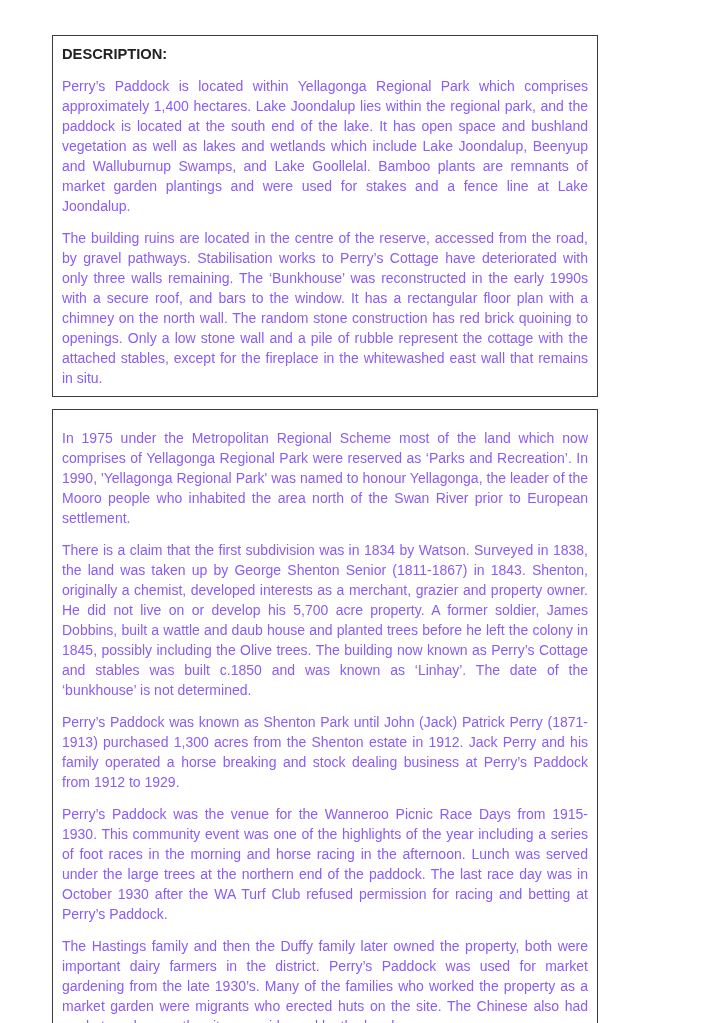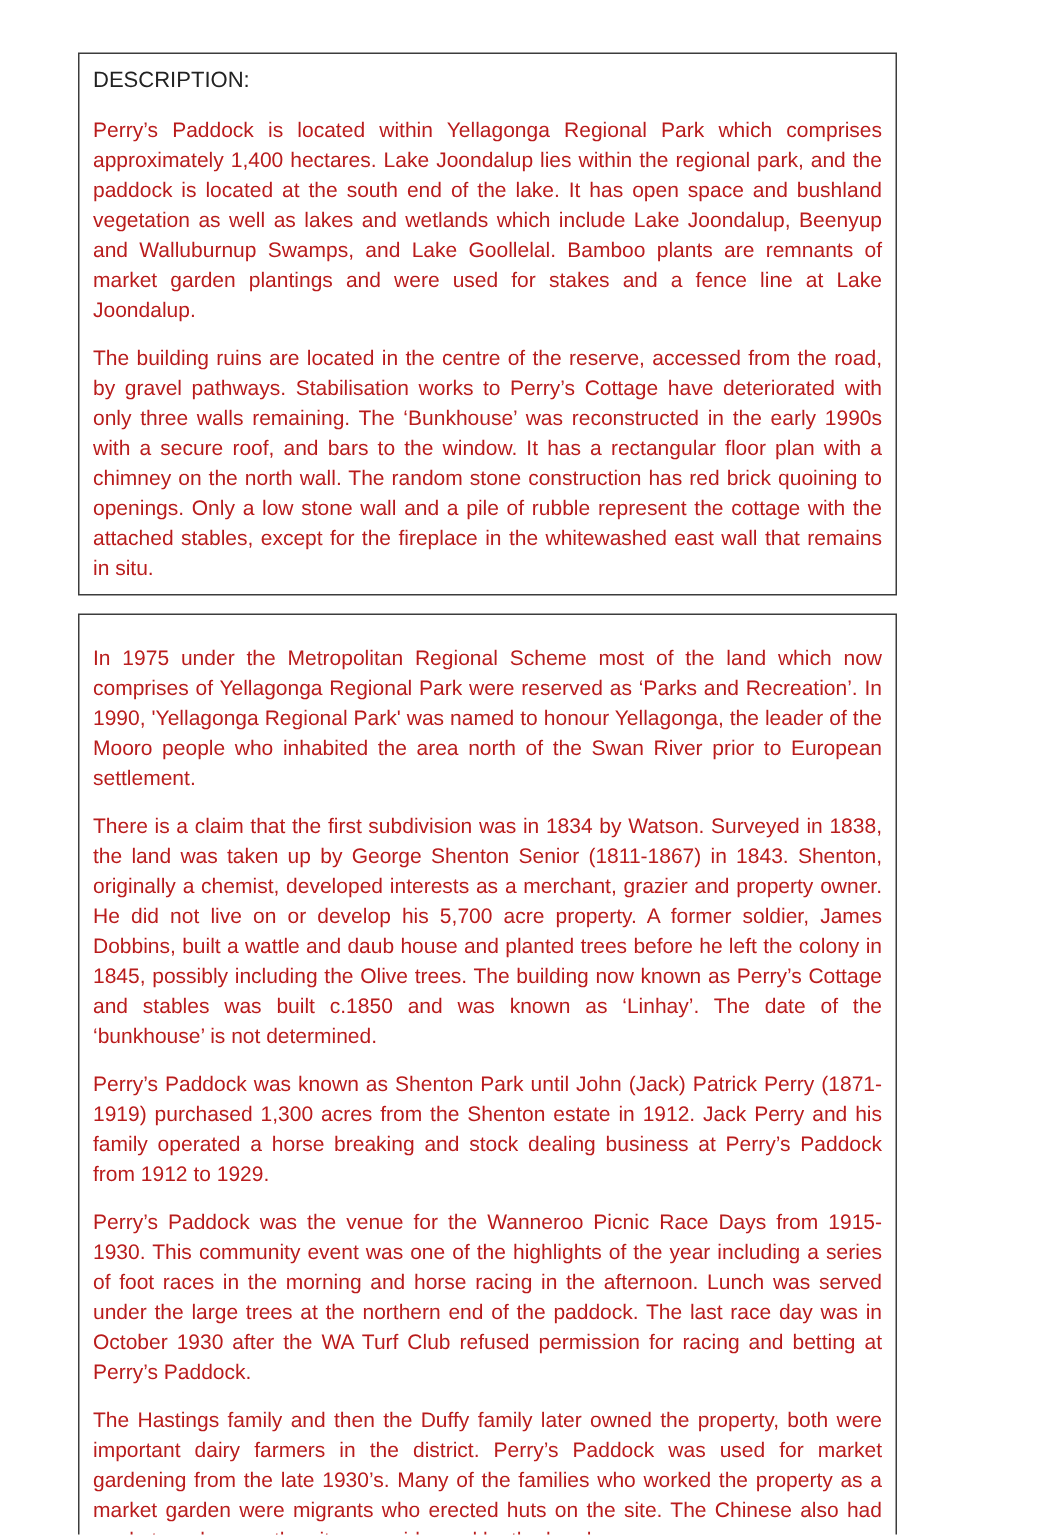--- a/index.html
+++ b/index.html
@@ -30,31 +30,31 @@
   }
   .text-box.description {
     min-height: 285px;
   }
   .text-box.historical {
     min-height: 630px;
     margin-top: 12px;
   }
   .box-heading {
     font-size: 14.7px;
-    font-weight: normal;
+    font-weight: bold;
     margin: 2px 0 4px 0;
     line-height: 20px;
     color: #222222;
   }
   .box-paragraphs p {
     font-size: 14px;
     line-height: 20px;
     text-align: justify;
     margin: 12px 0 5px 0;
-    color: #b91c1c;
+    color: #8b5cf6;
   }
   .box-paragraphs p:last-child {
     margin-bottom: 0;
   }
 </style>
 </head>
 <body>
 
 <div class="page-content">
 
@@ -63,20 +63,20 @@
     <div class="box-paragraphs">
         <p>Perry’s Paddock is located within Yellagonga Regional Park which comprises approximately 1,400 hectares. Lake Joondalup lies within the regional park, and the paddock is located at the south end of the lake. It has open space and bushland vegetation as well as lakes and wetlands which include Lake Joondalup, Beenyup and Walluburnup Swamps, and Lake Goollelal. Bamboo plants are remnants of market garden plantings and were used for stakes and a fence line at Lake Joondalup.</p>
         <p>The building ruins are located in the centre of the reserve, accessed from the road, by gravel pathways. Stabilisation works to Perry’s Cottage have deteriorated with only three walls remaining. The ‘Bunkhouse’ was reconstructed in the early 1990s with a secure roof, and bars to the window. It has a rectangular floor plan with a chimney on the north wall. The random stone construction has red brick quoining to openings. Only a low stone wall and a pile of rubble represent the cottage with the attached stables, except for the fireplace in the whitewashed east wall that remains in situ.</p>
       </div>
   </div>
 
   <div class="text-box historical">
     <div class="box-paragraphs">
         <p>In 1975 under the Metropolitan Regional Scheme most of the land which now comprises of Yellagonga Regional Park were reserved as ‘Parks and Recreation’. In 1990, 'Yellagonga Regional Park' was named to honour Yellagonga, the leader of the Mooro people who inhabited the area north of the Swan River prior to European settlement.</p>
         <p>There is a claim that the first subdivision was in 1834 by Watson. Surveyed in 1838, the land was taken up by George Shenton Senior (1811-1867) in 1843. Shenton, originally a chemist, developed interests as a merchant, grazier and property owner. He did not live on or develop his 5,700 acre property. A former soldier, James Dobbins, built a wattle and daub house and planted trees before he left the colony in 1845, possibly including the Olive trees. The building now known as Perry’s Cottage and stables was built c.1850 and was known as ‘Linhay’. The date of the ‘bunkhouse’ is not determined.</p>
-        <p>Perry’s Paddock was known as Shenton Park until John (Jack) Patrick Perry (1871-1919) purchased 1,300 acres from the Shenton estate in 1912. Jack Perry and his family operated a horse breaking and stock dealing business at Perry’s Paddock from 1912 to 1929.</p>
+        <p>Perry’s Paddock was known as Shenton Park until John (Jack) Patrick Perry (1871-1913) purchased 1,300 acres from the Shenton estate in 1912. Jack Perry and his family operated a horse breaking and stock dealing business at Perry’s Paddock from 1912 to 1929.</p>
         <p>Perry’s Paddock was the venue for the Wanneroo Picnic Race Days from 1915-1930. This community event was one of the highlights of the year including a series of foot races in the morning and horse racing in the afternoon. Lunch was served under the large trees at the northern end of the paddock. The last race day was in October 1930 after the WA Turf Club refused permission for racing and betting at Perry’s Paddock.</p>
         <p>The Hastings family and then the Duffy family later owned the property, both were important dairy farmers in the district. Perry’s Paddock was used for market gardening from the late 1930’s. Many of the families who worked the property as a market garden were migrants who erected huts on the site. The Chinese also had market gardens on the site, as evidenced by the bamboo.</p>
         <p>In 1992, former Wanneroo Primary School buildings were relocated to this site, and subsequently removed in 2009, to complement the educational programs at Buckingham House.</p>
       </div>
   </div>
 
 </div>
 
 </body></html>

